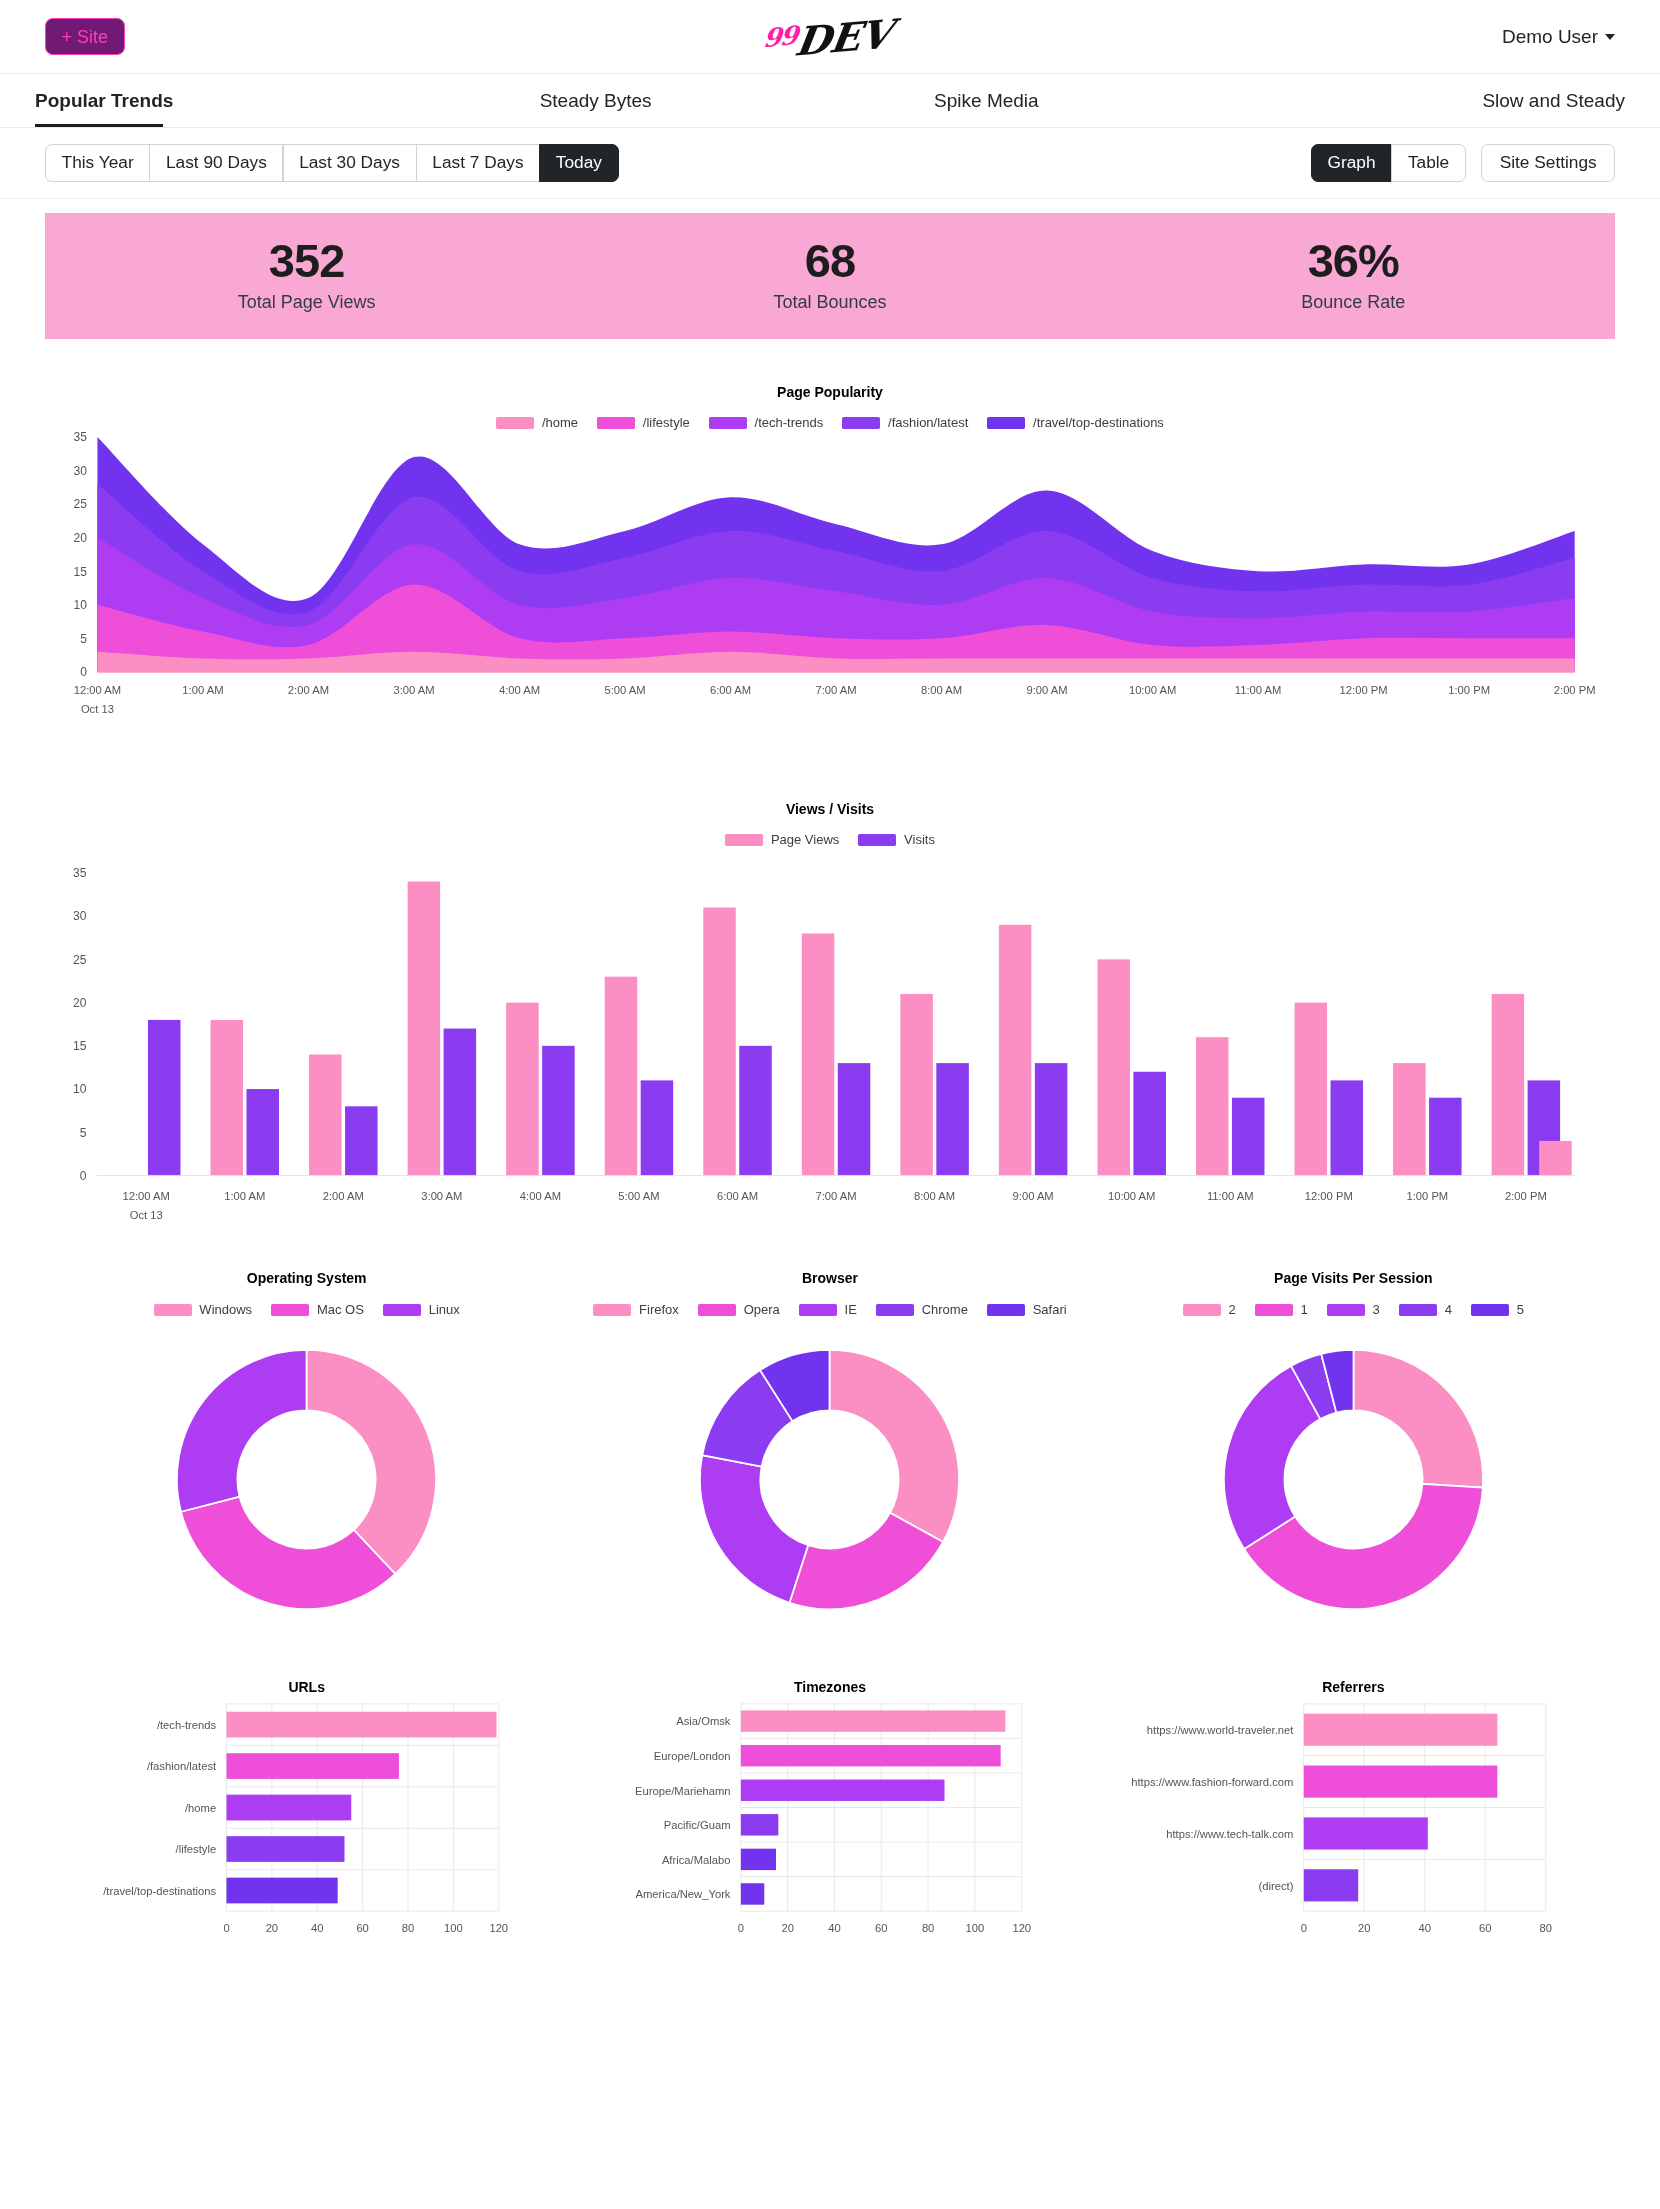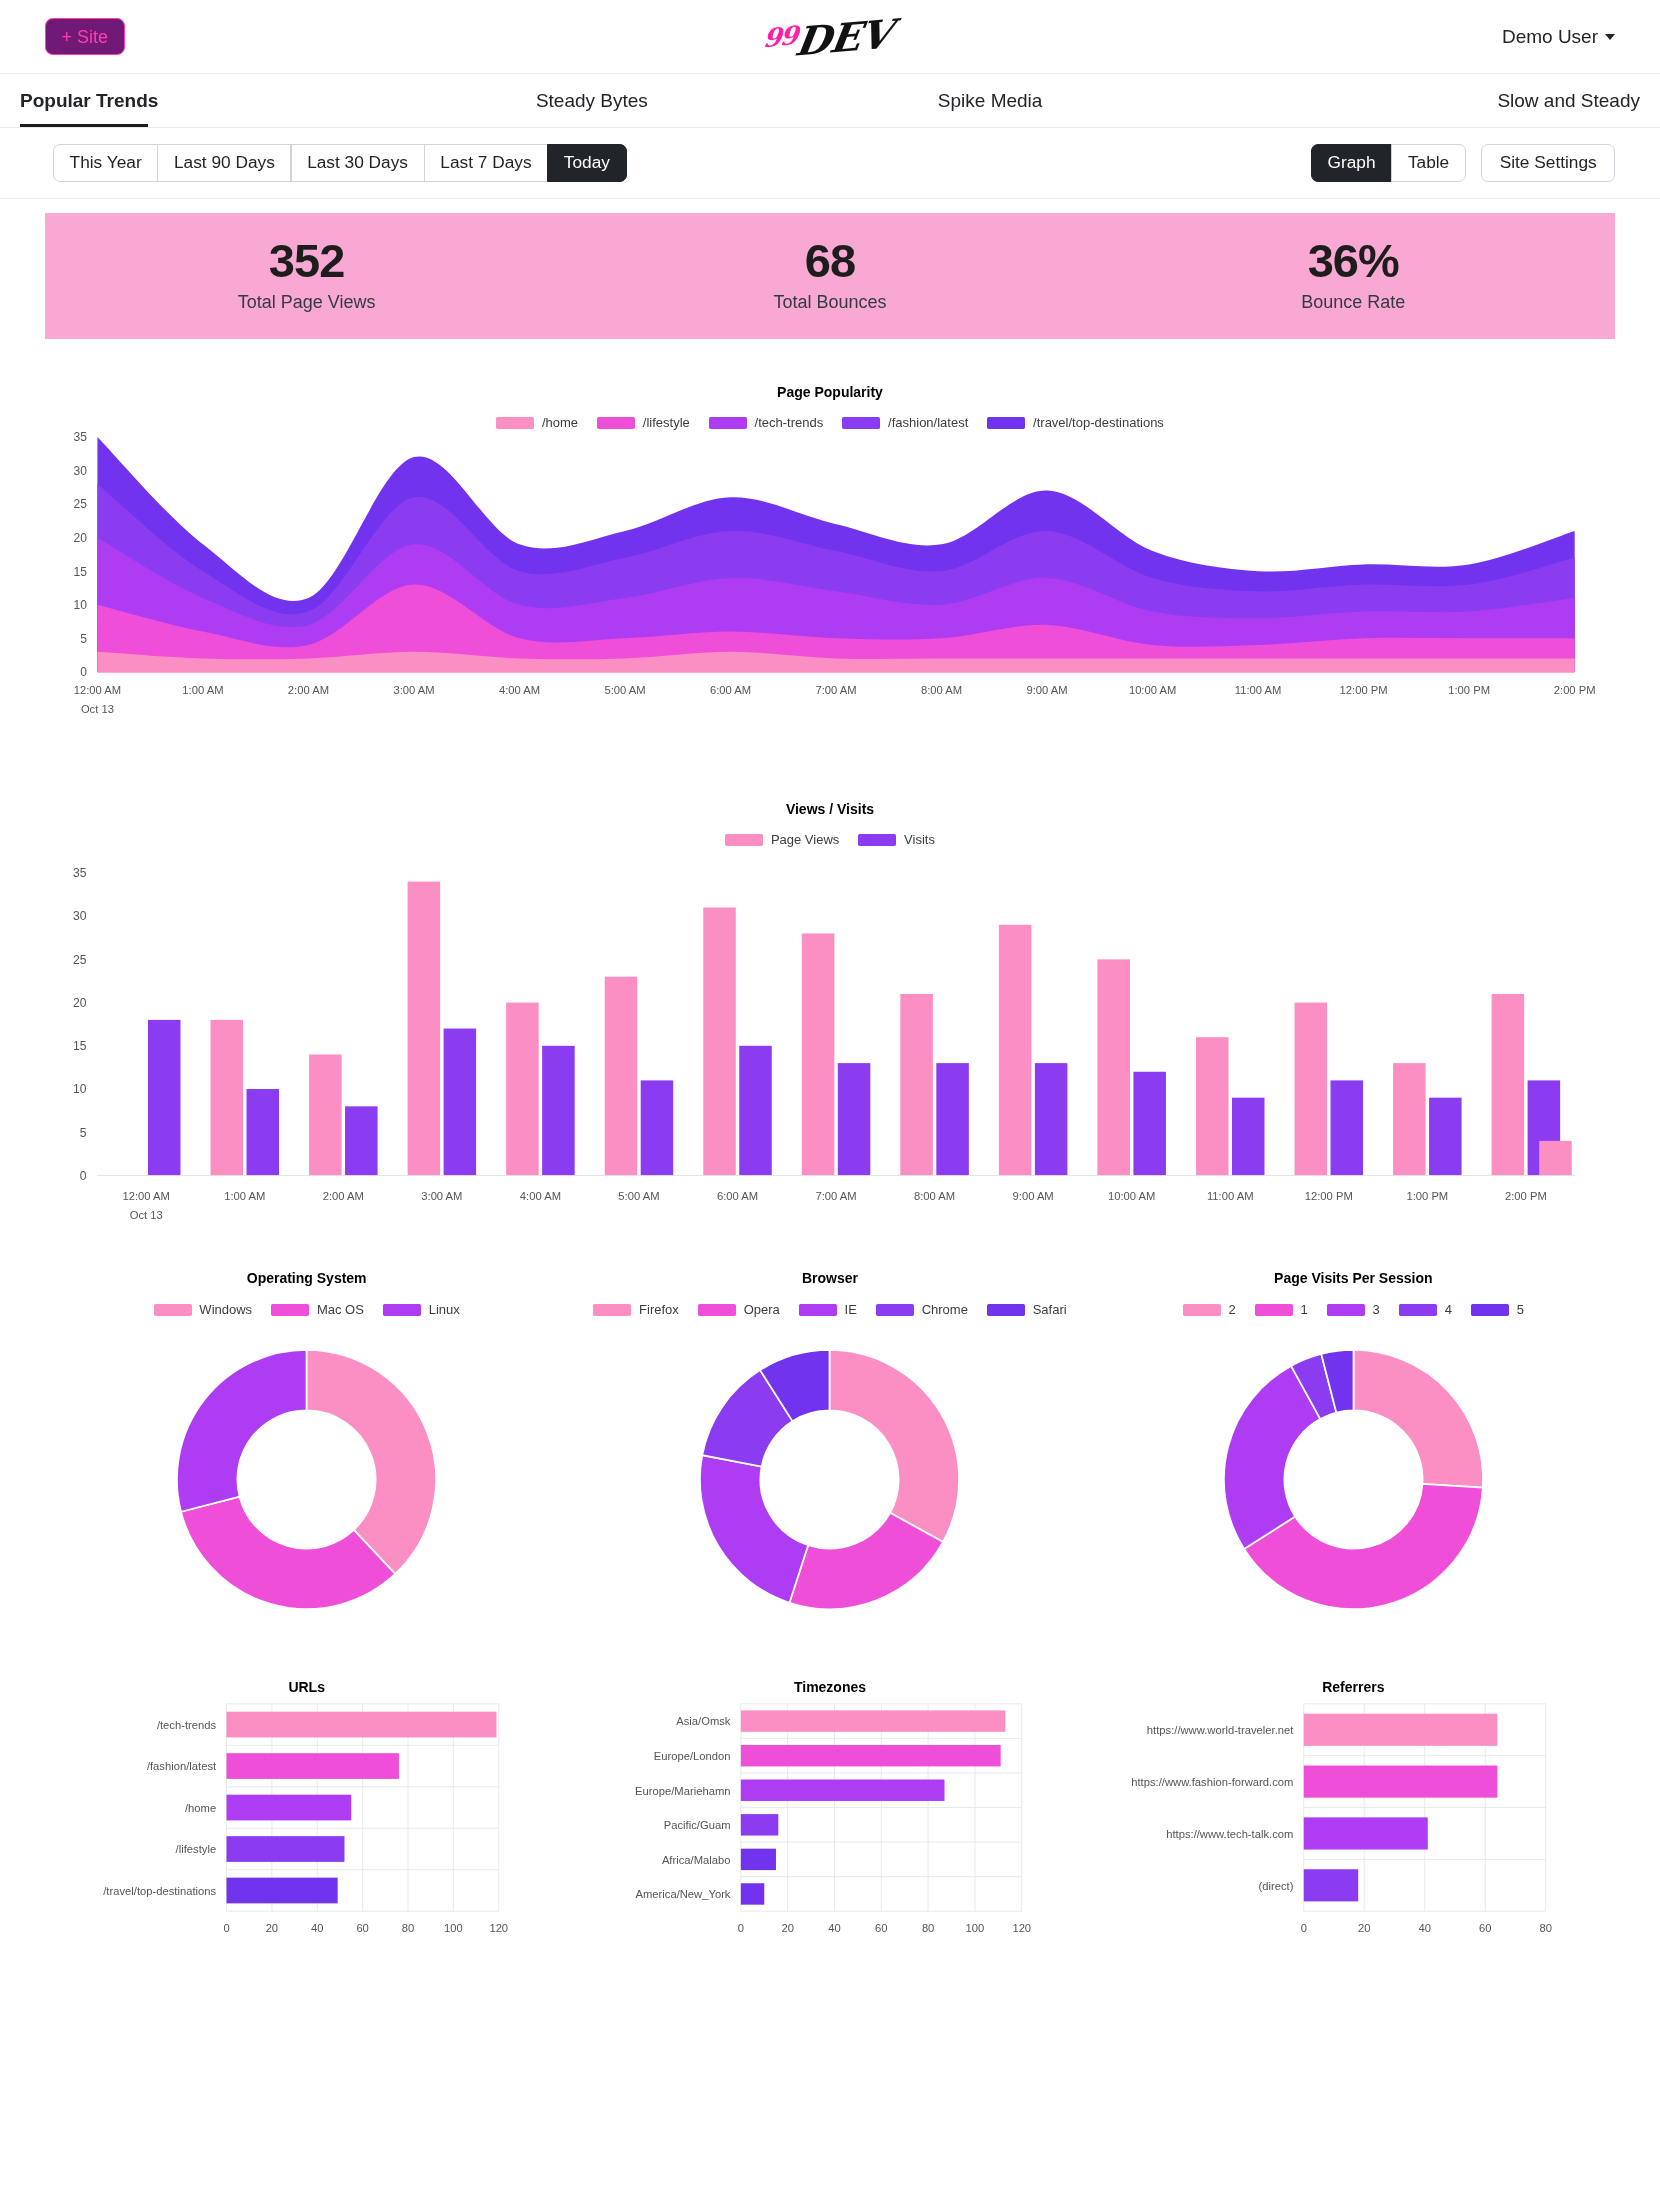--- a/index.html
+++ b/index.html
@@ -74,21 +74,21 @@
     border-right: 5.2px solid transparent;
     border-top: 6px solid #212529;
     display: inline-block;
   }
 
   
   .site-tabs {
     display: flex;
     border-top: 0.9px solid #e9ecef;
     border-bottom: 0.9px solid #e9ecef;
-    padding: 0 20px;
+    padding: 0 35px;
     height: 55px;
     align-items: stretch;
   }
   .site-tab {
     flex: 1;
     display: flex;
     align-items: center;
     font-size: 19px;
     color: #212529;
     cursor: pointer;
@@ -121,21 +121,21 @@
     border: 0.9px solid #ced4da;
     background: #fff;
     font-size: 17.3px;
     padding: 7.8px 15.6px;
     color: #212529;
     cursor: pointer;
     margin-left: -0.9px;
     font-family: "Liberation Sans", sans-serif;
     white-space: nowrap;
   }
-  .btn-group .rb:first-child { border-radius: 7px 0 0 7px; margin-left: 8px; }
+  .btn-group .rb:first-child { border-radius: 7px 0 0 7px; margin-left: 0; }
   .btn-group .rb:last-child { border-radius: 0 7px 7px 0; }
   .btn-group .rb.active {
     background: #212529;
     color: #fff;
     border-color: #212529;
   }
   .right-controls { margin-left: auto; display: flex; gap: 15.6px; align-items: center; }
   .settings-btn {
     border: 0.9px solid #ced4da;
     background: #fff;

